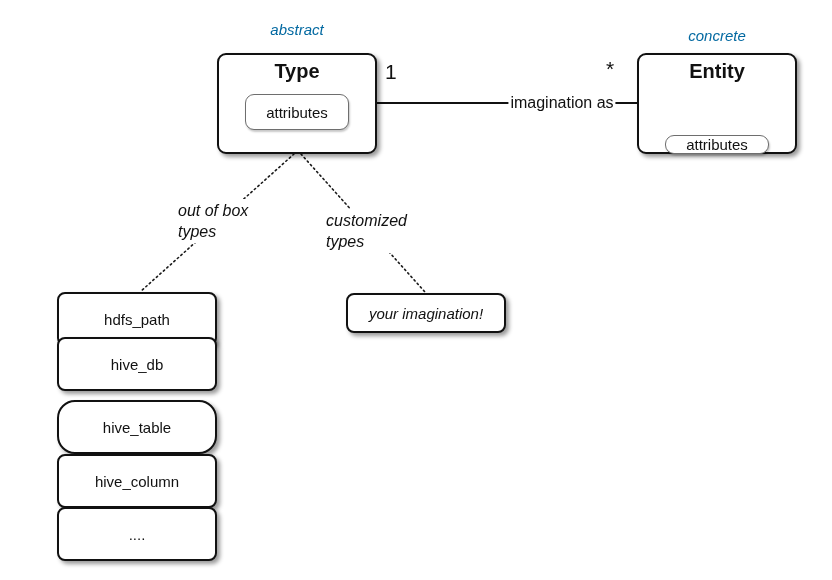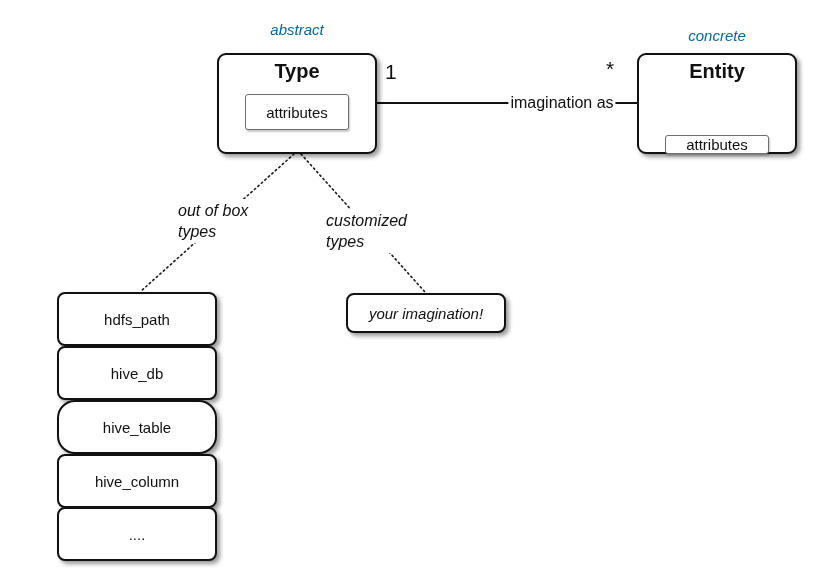--- a/index.html
+++ b/index.html
@@ -54,21 +54,21 @@
   .attr-pill {
     margin-top: 13px;
     box-sizing: border-box;
     width: 104px;
     height: 36px;
     display: flex;
     align-items: center;
     justify-content: center;
     background: #ffffff;
     border: 1.5px solid #6e6e6e;
-    border-radius: 3px;
+    border-radius: 9px;
     box-shadow: 1px 2px 2px rgba(0,0,0,0.22);
     font-size: 15px;
   }
   .cardinality {
     position: absolute;
     z-index: 3;
     font-size: 21px;
     color: #111111;
   }
   .rel-label {
@@ -146,21 +146,21 @@
     <div>types</div>
   </div>
 
   <div class="branch-label" style="left:323px; top:209px;">
     <div>customized</div>
     <div>types</div>
   </div>
 
   <div class="type-chip" style="left:57px; top:292px;">hdfs_path</div>
 
-  <div class="type-chip" style="left:57px; top:346px;">hive_db</div>
+  <div class="type-chip" style="left:57px; top:337px;">hive_db</div>
 
   <div class="type-chip" style="left:57px; top:400px;border-radius:18px;">hive_table</div>
 
   <div class="type-chip" style="left:57px; top:454px;">hive_column</div>
 
   <div class="type-chip" style="left:57px; top:507px;">....</div>
 
   <div class="type-chip italic" style="left:346px; top:293px;">your imagination!</div>
 
 </div>

